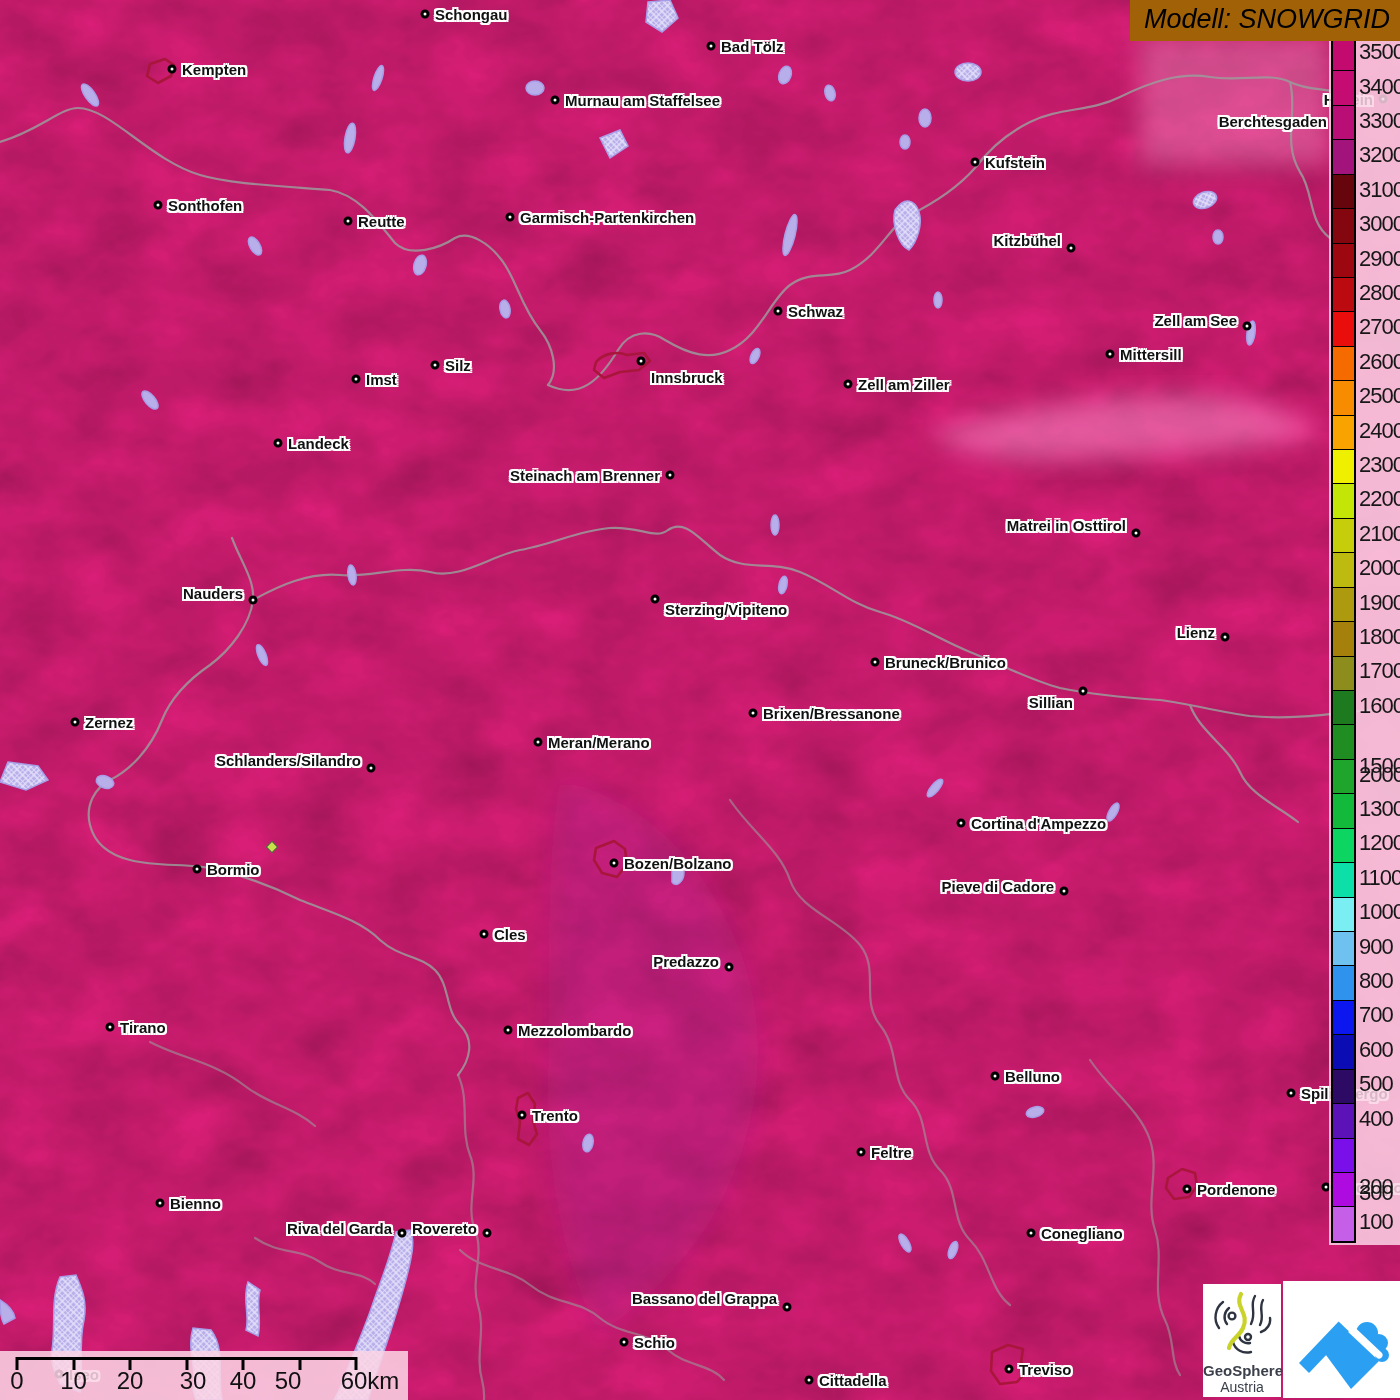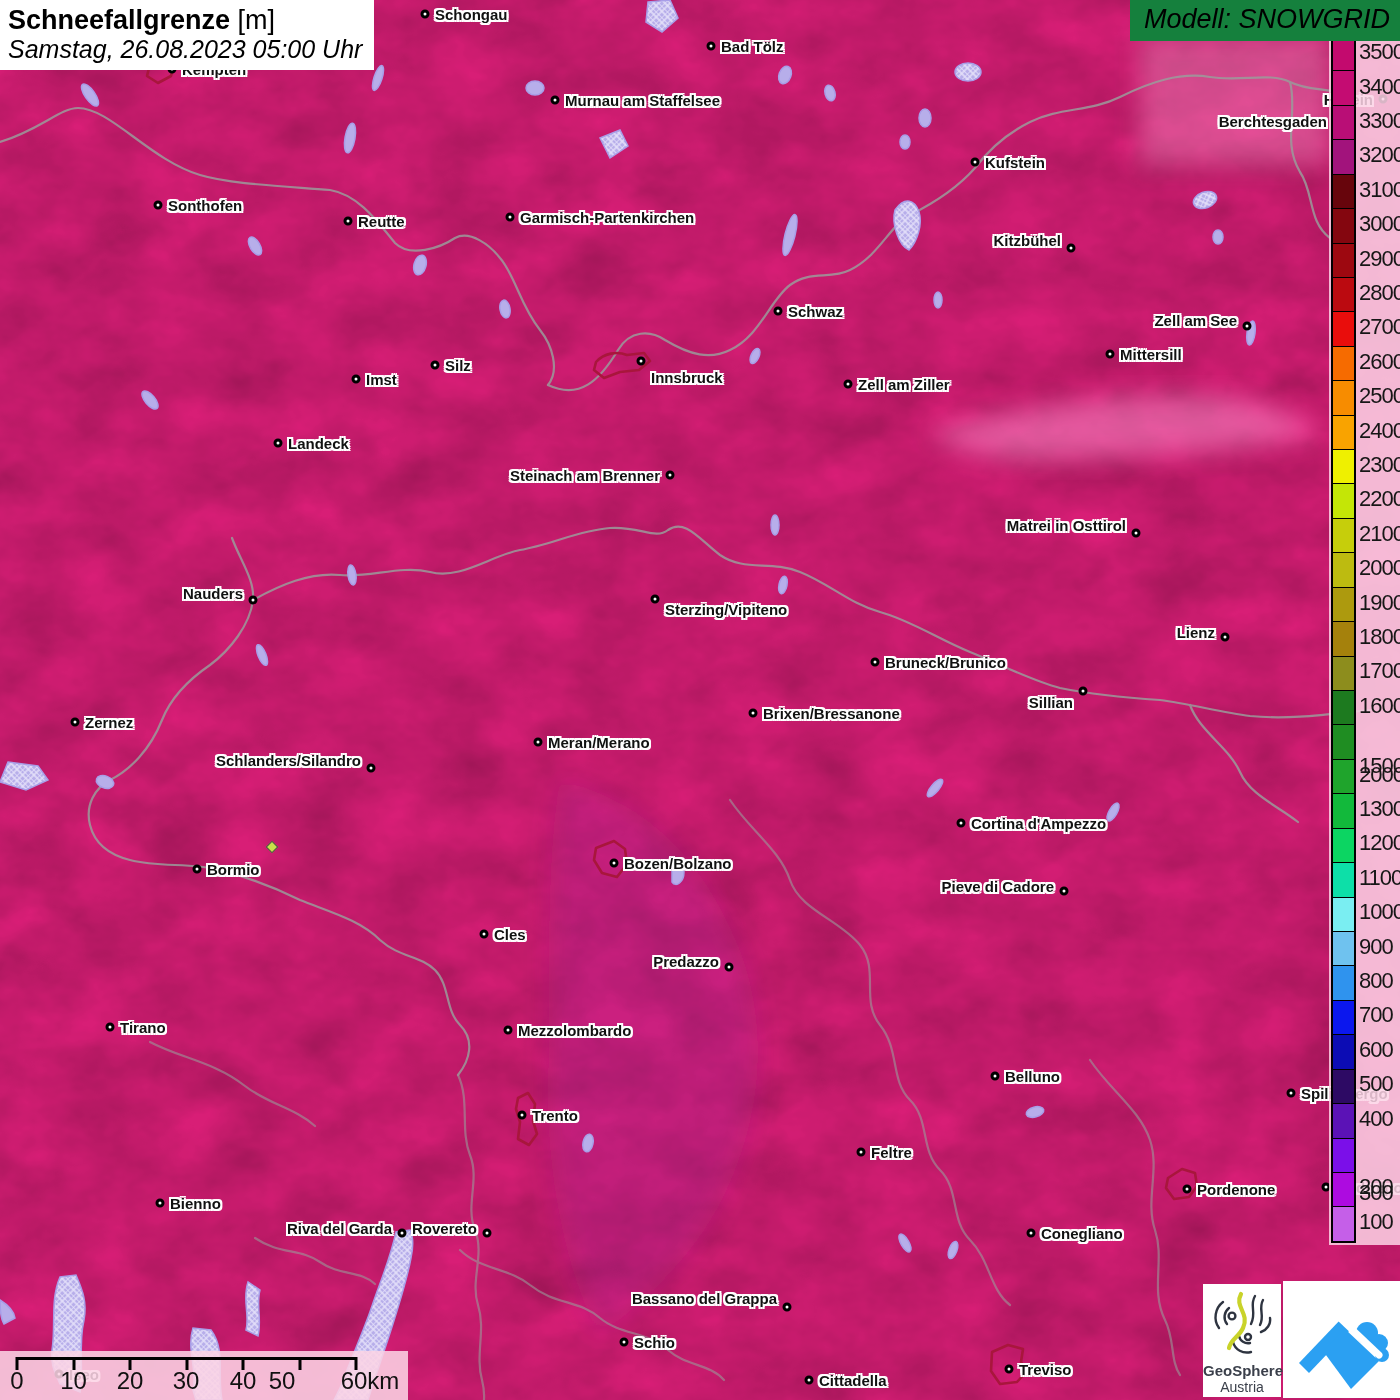--- a/index.html
+++ b/index.html
@@ -26,21 +26,21 @@
   #cb-strip .band:last-child{border-bottom:none;}
   #cb-labels{position:absolute;left:1359px;top:35px;width:41px;height:1208px;z-index:11;}
   #cb-labels .v{position:absolute;left:0;width:100%;transform:translateY(-50%);
                 font-size:22px;color:#161616;letter-spacing:-1px;}
   
   #title-box{position:absolute;left:0;top:0;z-index:12;background:#fff;
              padding:5px 12px 7px 8px;line-height:1.12;}
   #title-box .t1{font-size:27px;color:#000;}
   #title-box .t1 .b{font-weight:bold;}
   #title-box .t2{font-size:25px;font-style:italic;color:#000;}
-  #model-box{position:absolute;right:0;top:0;z-index:12;background:#15803d;
+  #model-box{position:absolute;right:0;top:0;z-index:12;background:#a16207;
              padding:4px 10px 6px 14px;font-size:27px;font-style:italic;color:#000;}
   
   #sb-panel{position:absolute;left:0;top:1351px;width:408px;height:49px;
             background:rgba(251,211,229,0.87);z-index:10;}
   #sb-line{position:absolute;left:17px;top:6px;width:339px;height:3px;background:#000;}
   .sb-tick{position:absolute;top:6px;width:3px;height:13px;background:#000;transform:translateX(-50%);}
   .sb-lab{position:absolute;top:16px;transform:translateX(-50%);font-size:24px;color:#111;}
   #sb-panel .over{z-index:11;}
   
   .logo-box{position:absolute;background:#fff;z-index:12;}
@@ -451,33 +451,29 @@
 
   <div id="sb-panel">
     <div id="sb-line"></div>
   <div class="sb-tick over" style="left: 17px;"></div>
       <div class="sb-lab over" style="left: 17px;">0</div>
       <div class="sb-tick over" style="left: 73.5px;"></div>
       <div class="sb-lab over" style="left: 73.5px;">10</div>
       <div class="sb-tick over" style="left: 130px;"></div>
       <div class="sb-lab over" style="left: 130px;">20</div>
       <div class="sb-tick over" style="left: 186.5px;"></div>
-      <div class="sb-lab over" style="left: 186px; text-align: right;">30</div>
+      <div class="sb-lab over" style="left: 193px; text-align: right;">30</div>
       <div class="sb-tick over" style="left: 243px;"></div>
       <div class="sb-lab over" style="left: 243px;">40</div>
       <div class="sb-tick over" style="left: 299.5px;"></div>
-      <div class="sb-lab over" style="left: 282px; text-align: center;">50</div>
+      <div class="sb-lab over" style="left: 288px; text-align: center;">50</div>
       <div class="sb-tick over" style="left: 356px;"></div>
       <div class="sb-lab over" style="left: 370px;">60km</div>
     </div>
 
-  <div id="title-box">
-    <div class="t1"><span class="b">Schneefallgrenze</span> <span>[m]</span></div>
-    <div class="t2">Samstag, 26.08.2023 05:00 Uhr</div>
-  </div>
   <div id="model-box">Modell: SNOWGRID</div>
 
   <div class="logo-box" id="geosphere-box">
     <svg width="78" height="80" viewBox="0 0 78 80">
       <g fill="none" stroke="#2e3440" stroke-width="2.4" stroke-linecap="round">
         <path d="M20,18 c-8,6 -10,18 -4,26"></path>
         <path d="M26,24 c-5,4 -6,11 -2,16"></path>
         <circle cx="29" cy="32" r="3.4"></circle>
         <path d="M52,12 c-6,10 2,16 -4,28"></path>
         <path d="M60,16 c-5,9 2,15 -3,25"></path>

